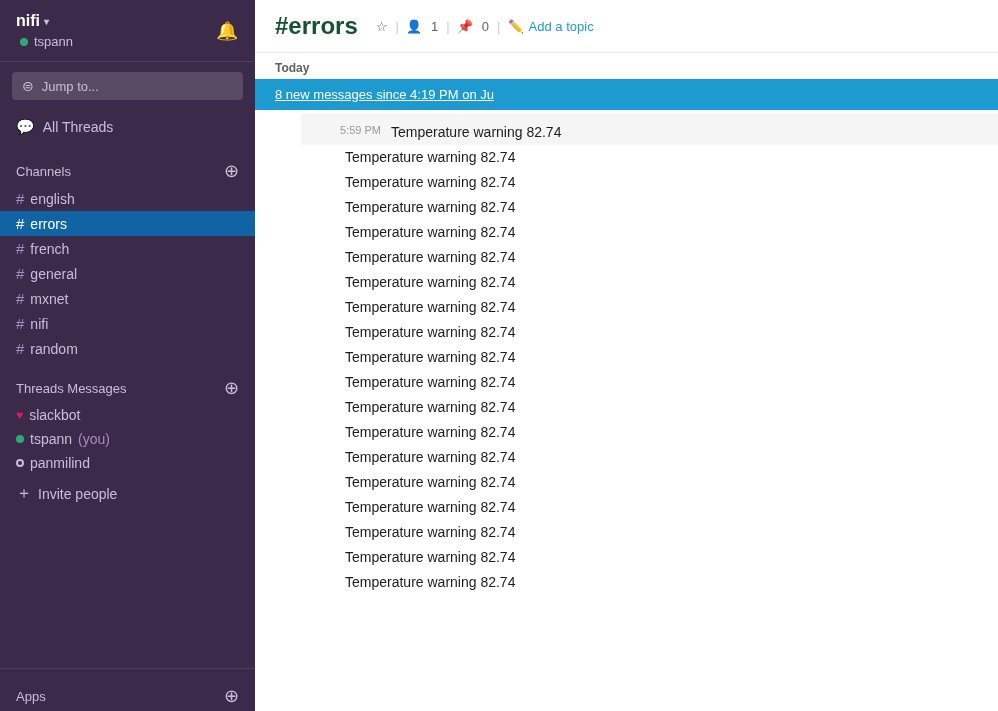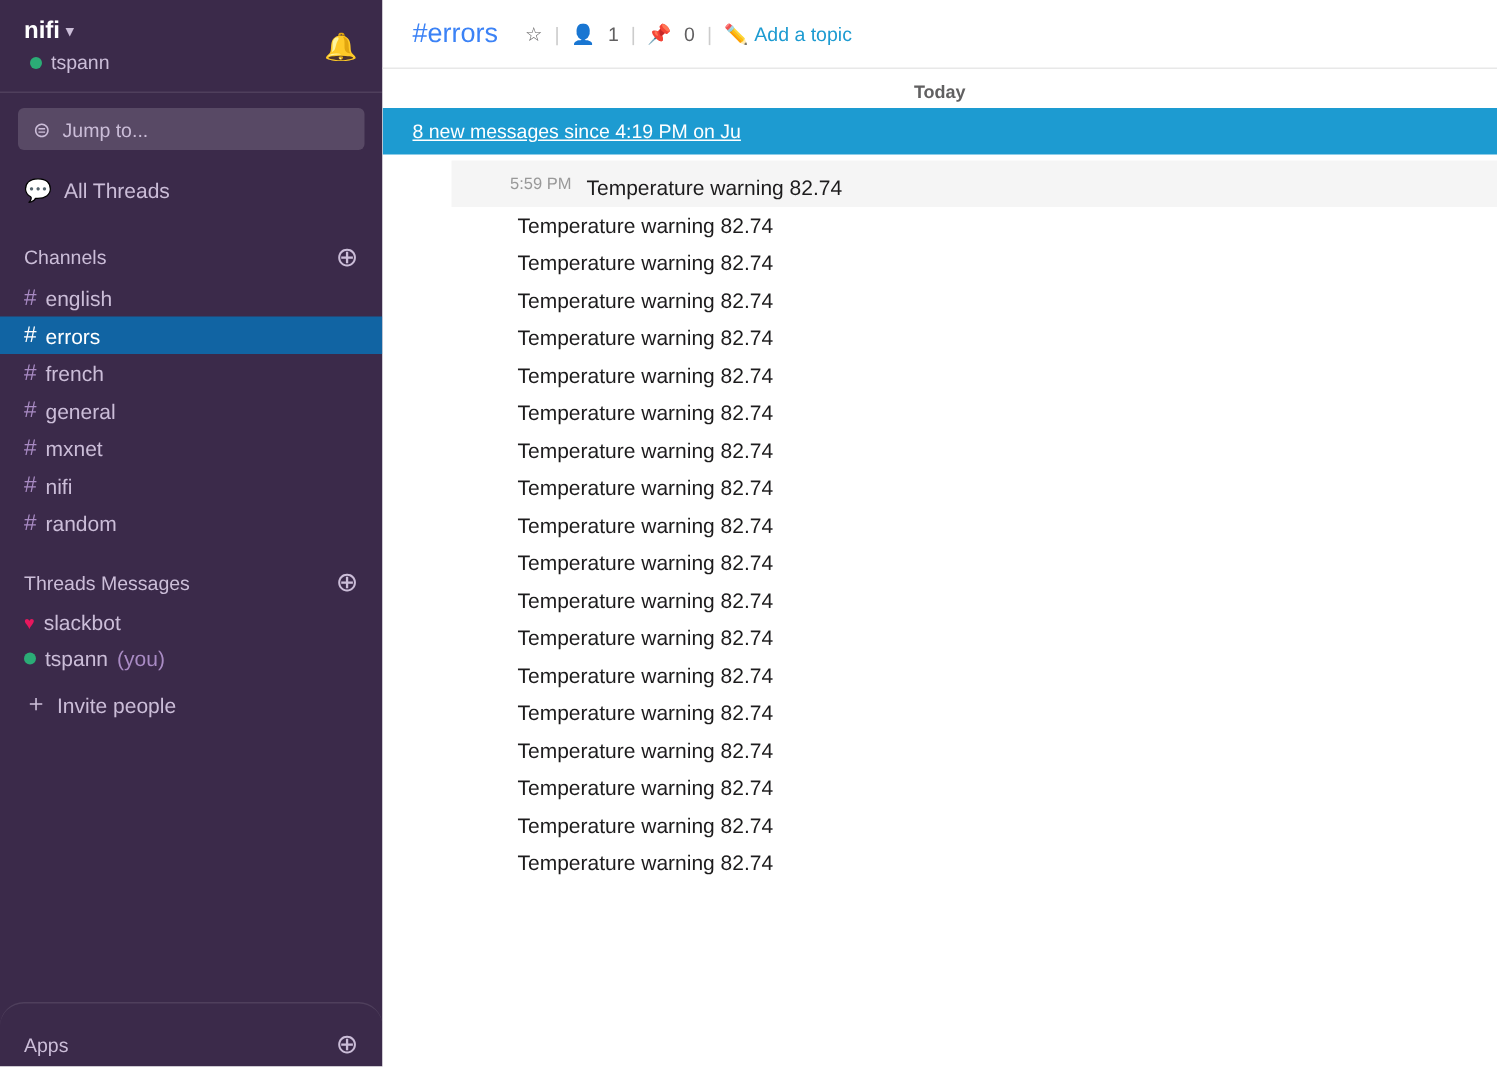--- a/index.html
+++ b/index.html
@@ -138,44 +138,43 @@
       align-items: center;
       gap: 6px;
       cursor: pointer;
       font-size: 14px;
       color: #cbbdd8;
     }
 
     .apps-section {
       margin-top: auto;
       border-top: 1px solid rgba(255,255,255,0.1);
-      border-radius: 16px;
     }
 
     
     #main {
       flex: 1;
       display: flex;
       flex-direction: column;
       background: #fff;
       overflow: hidden;
     }
 
     #channel-header {
       padding: 12px 20px;
       border-bottom: 1px solid #e8e8e8;
       display: flex;
       align-items: center;
       gap: 10px;
     }
 
     #channel-title {
-      font-size: 18px;
-      font-weight: 400;
-      color: #3b82f6;
+      font-size: 24px;
+      font-weight: 700;
+      color: #14532d;
     }
 
     .header-meta {
       display: flex;
       align-items: center;
       gap: 8px;
       font-size: 13px;
       color: #616061;
       margin-left: 8px;
     }
@@ -186,21 +185,21 @@
 
     .add-topic {
       color: #1d9bd1;
       cursor: pointer;
       display: flex;
       align-items: center;
       gap: 4px;
     }
 
     .today-label {
-      text-align: center;
+      text-align: left;
       padding: 8px 20px 0 20px;
       font-size: 12px;
       color: #616061;
       font-weight: 600;
     }
 
     .new-messages-banner {
       background: #1d9bd1;
       color: #fff;
       padding: 8px 20px;
@@ -325,20 +324,24 @@
 
   <div>
     <div class="dm-item">
       <span class="dm-heart">♥</span>
       <span>slackbot</span>
     </div>
     <div class="dm-item">
       <span class="dm-dot green"></span>
       <span>tspann</span>
       <span style="color:#a98bc4; font-size:14px;">(you)</span>
+    </div>
+    <div class="dm-item">
+      <span class="dm-dot hollow"></span>
+      <span>panmilind</span>
     </div>
   </div>
 
   <div class="invite-people">
     <span style="font-size:16px;">＋</span>
     <span>Invite people</span>
   </div>
 
   <div class="apps-section">
     <div class="section-header">

